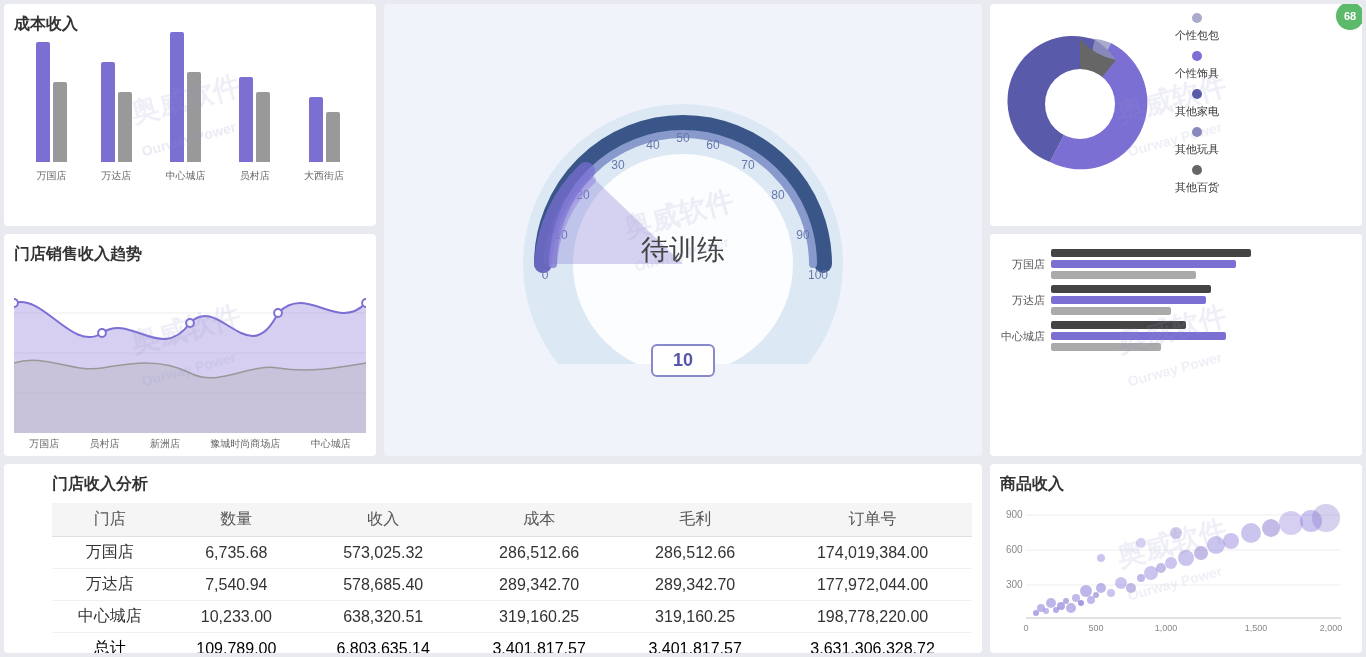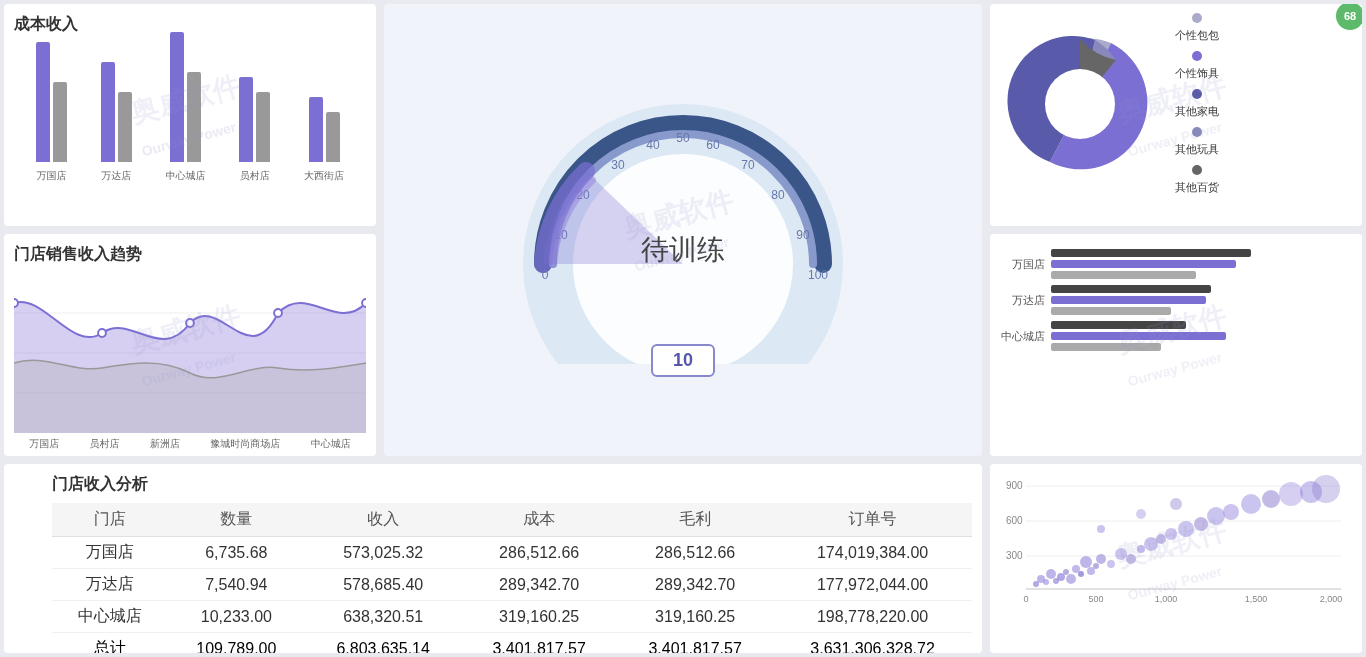--- a/index.html
+++ b/index.html
@@ -493,20 +493,21 @@
           <td>3,401,817.57</td>
           <td>3,401,817.57</td>
           <td>3,631,306,328.72</td>
         </tr>
       </tbody>
     </table>
   </div>
 
   <div class="panel scatter-panel" style="grid-column:3; grid-row:3;">
     <div class="watermark">奥威软件<br><span style="font-size:14px">Ourway Power</span></div>
+    <div class="panel-title">商品收入</div>
     <div class="scatter-area">
       <svg width="100%" height="130" viewBox="0 0 350 130">
 
         <text x="5" y="15" font-size="10" fill="#888">900</text>
         <text x="5" y="50" font-size="10" fill="#888">600</text>
         <text x="5" y="85" font-size="10" fill="#888">300</text>
 
         <line x1="25" y1="12" x2="340" y2="12" stroke="#eee" stroke-width="1"></line>
         <line x1="25" y1="47" x2="340" y2="47" stroke="#eee" stroke-width="1"></line>
         <line x1="25" y1="82" x2="340" y2="82" stroke="#eee" stroke-width="1"></line>

